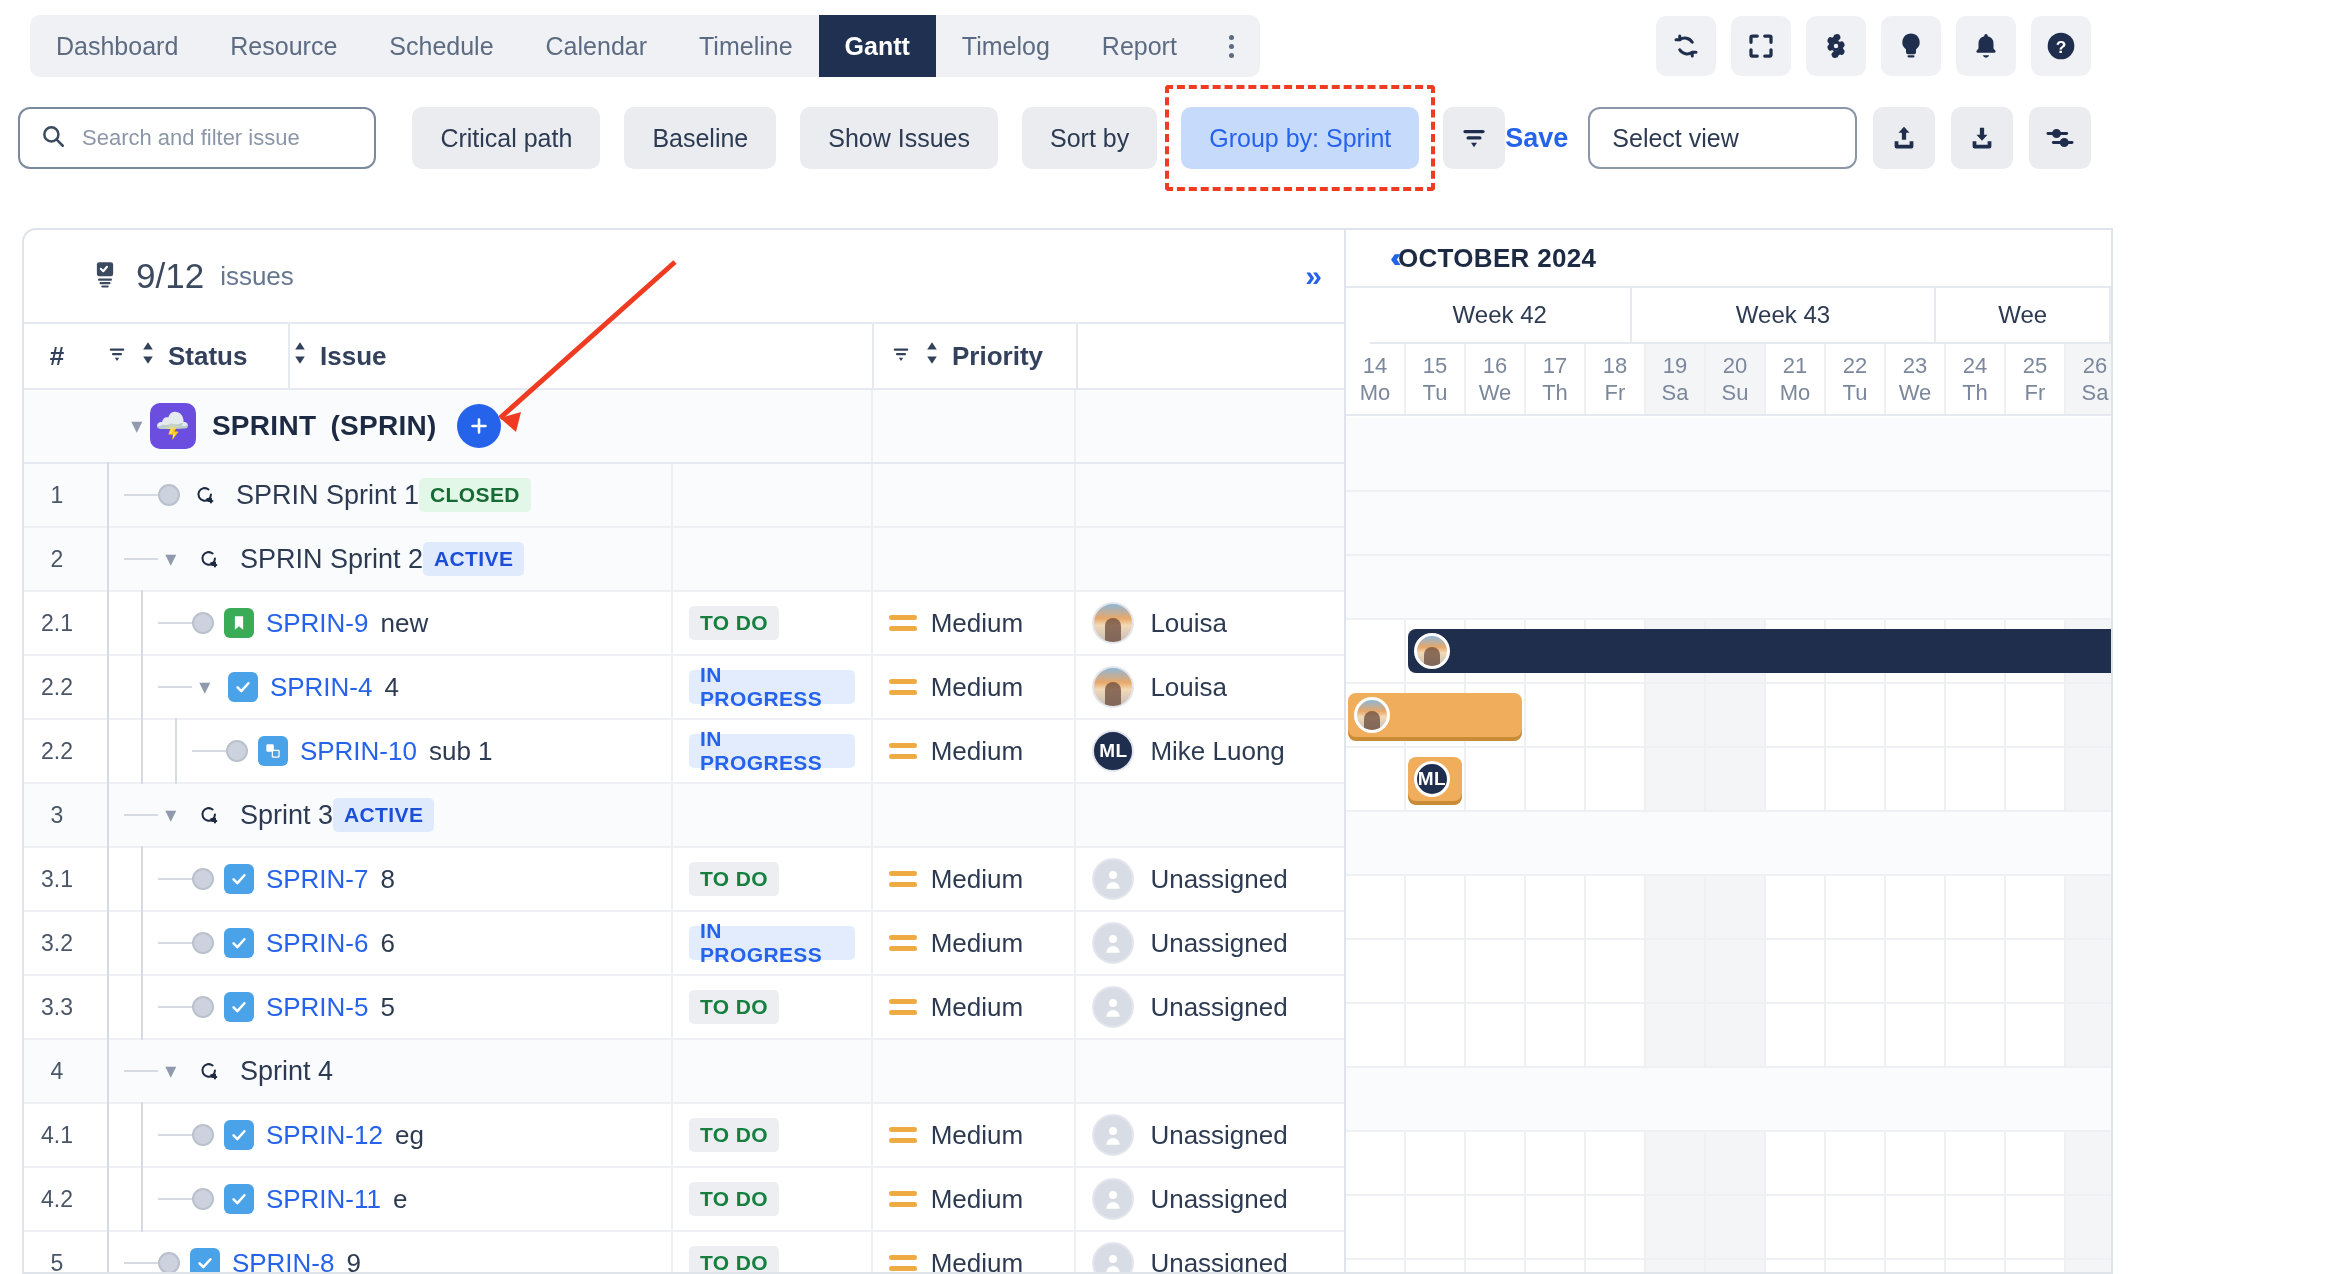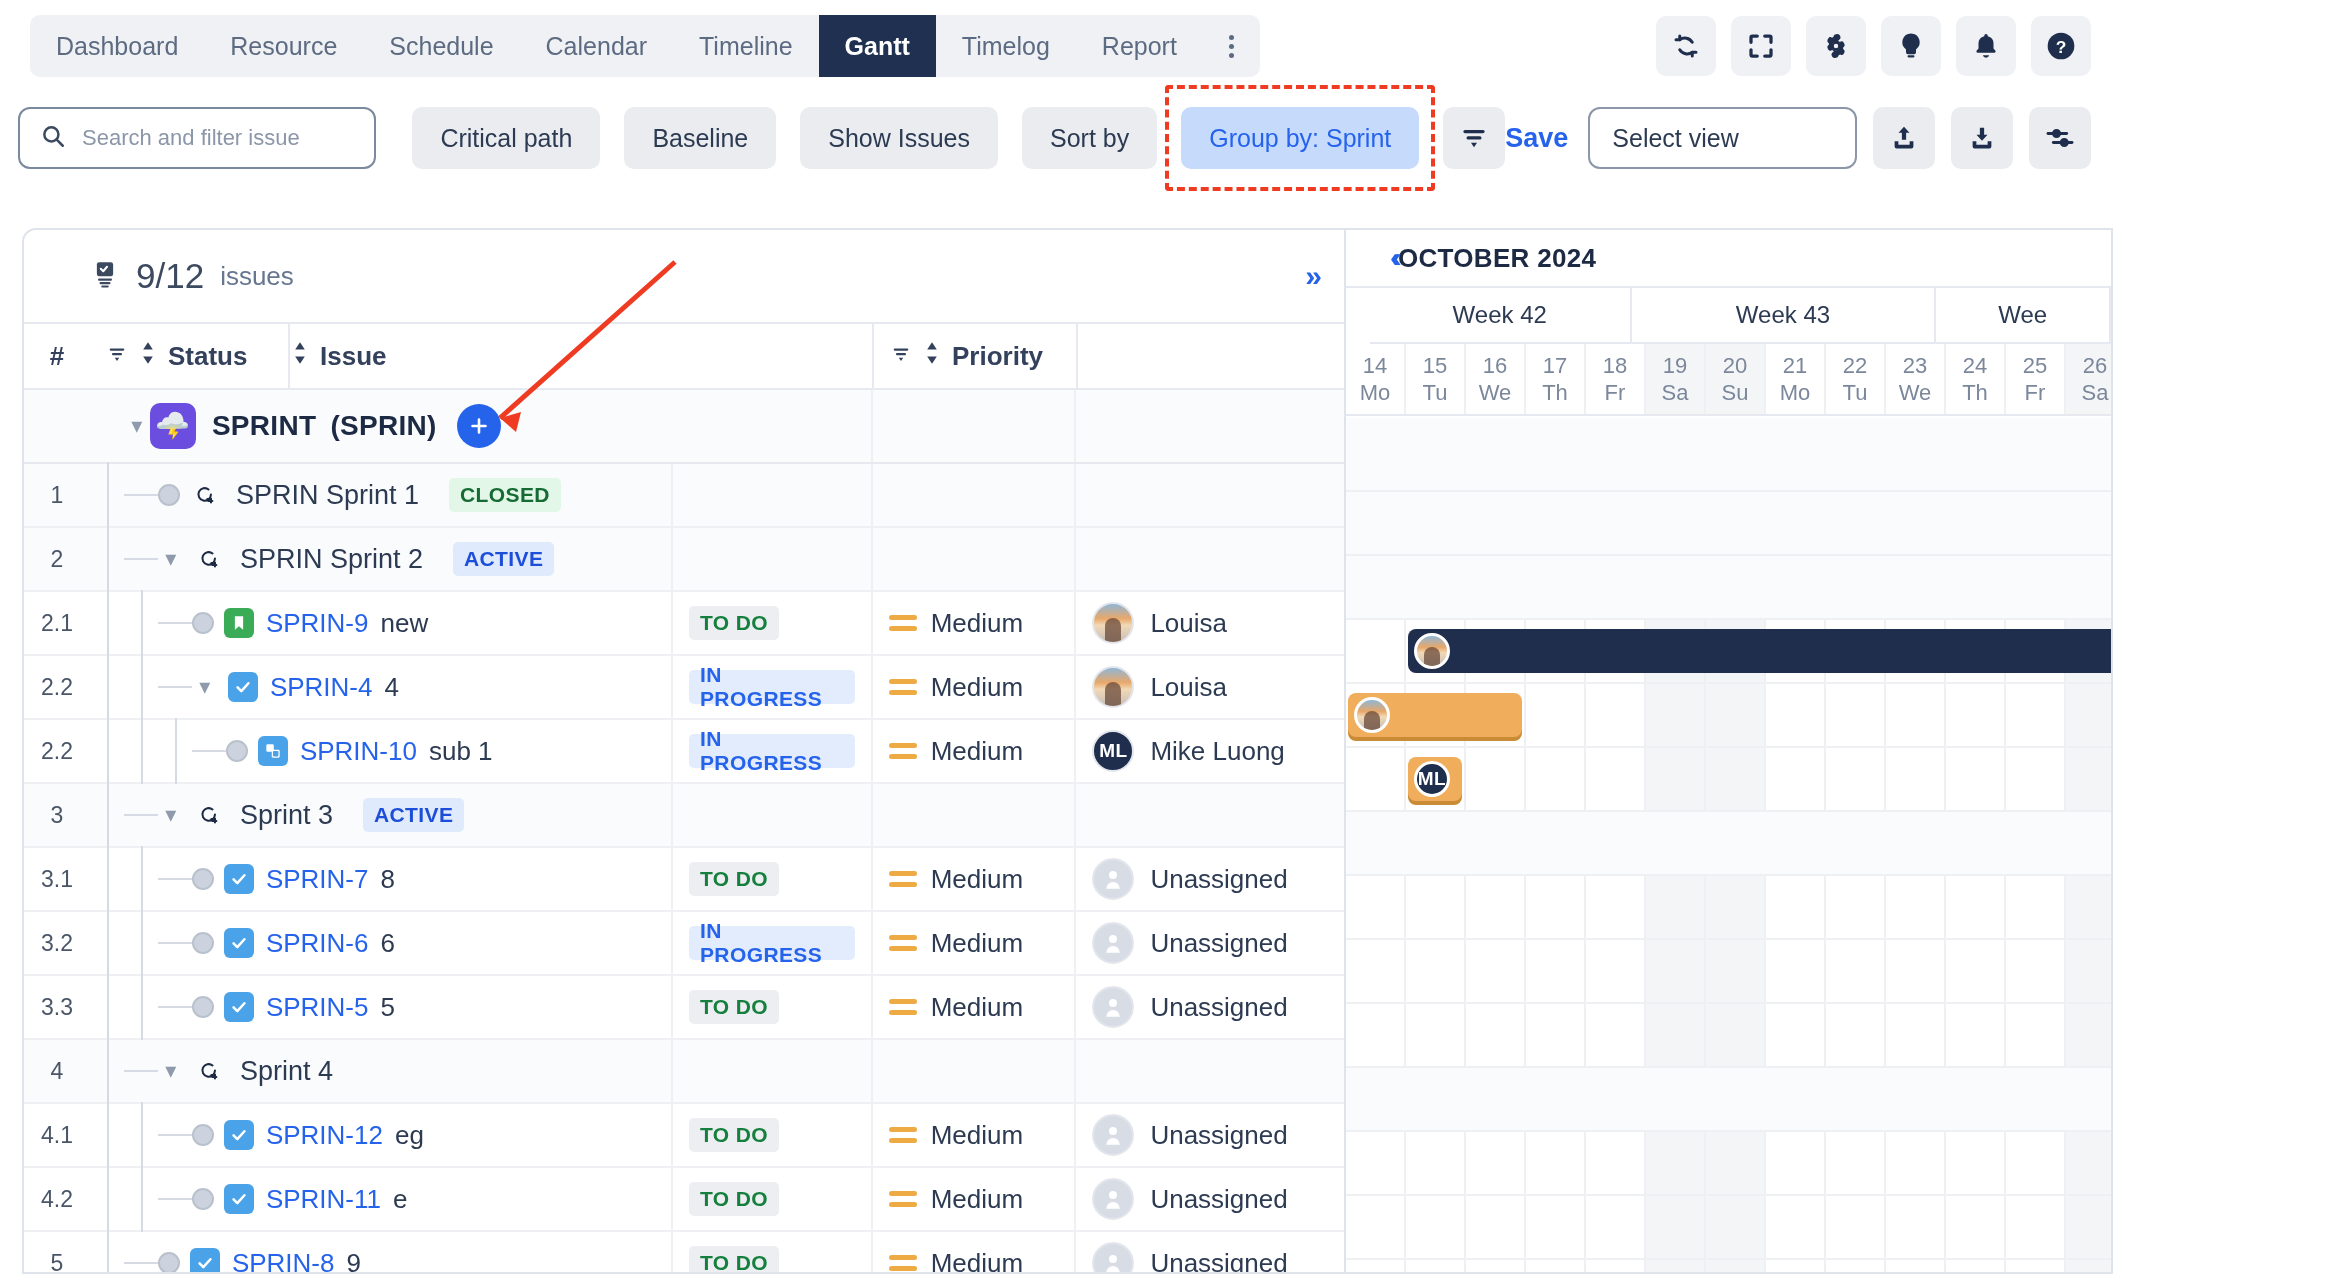--- a/index.html
+++ b/index.html
@@ -173,21 +173,21 @@
 
   .badge {
     display: inline-flex; align-items: center; justify-content: center;
     height: 34px; padding: 0 11px; border-radius: 5px;
     font-size: 21px; font-weight: 700; letter-spacing: .4px;
   }
   .b-todo   { background: #eceef2; color: #15803d; }
   .b-prog   { background: #e2ecfd; color: #2563eb; }
   .b-closed { background: #e2f7e8; color: #156b33; }
   .b-active { background: #dfeafd; color: #1d4ed8; }
-  .sprint-badge-wrap { margin-left: 30px; }
+  .sprint-badge-wrap { }
 
   .prio-icon { width: 28px; height: 20px; position: relative; flex: none; }
   .prio-icon i { position:absolute; left:0; width: 28px; height: 5px; border-radius: 3px; background: #eeab44; display:block; }
   .prio-icon i:nth-child(1){ top: 2px; }
   .prio-icon i:nth-child(2){ top: 13px; }
 
   .avatar {
     width: 42px; height: 42px; border-radius: 50%; flex: none;
     border: 2px solid #e3e7ed; overflow: hidden; position: relative;
   }

